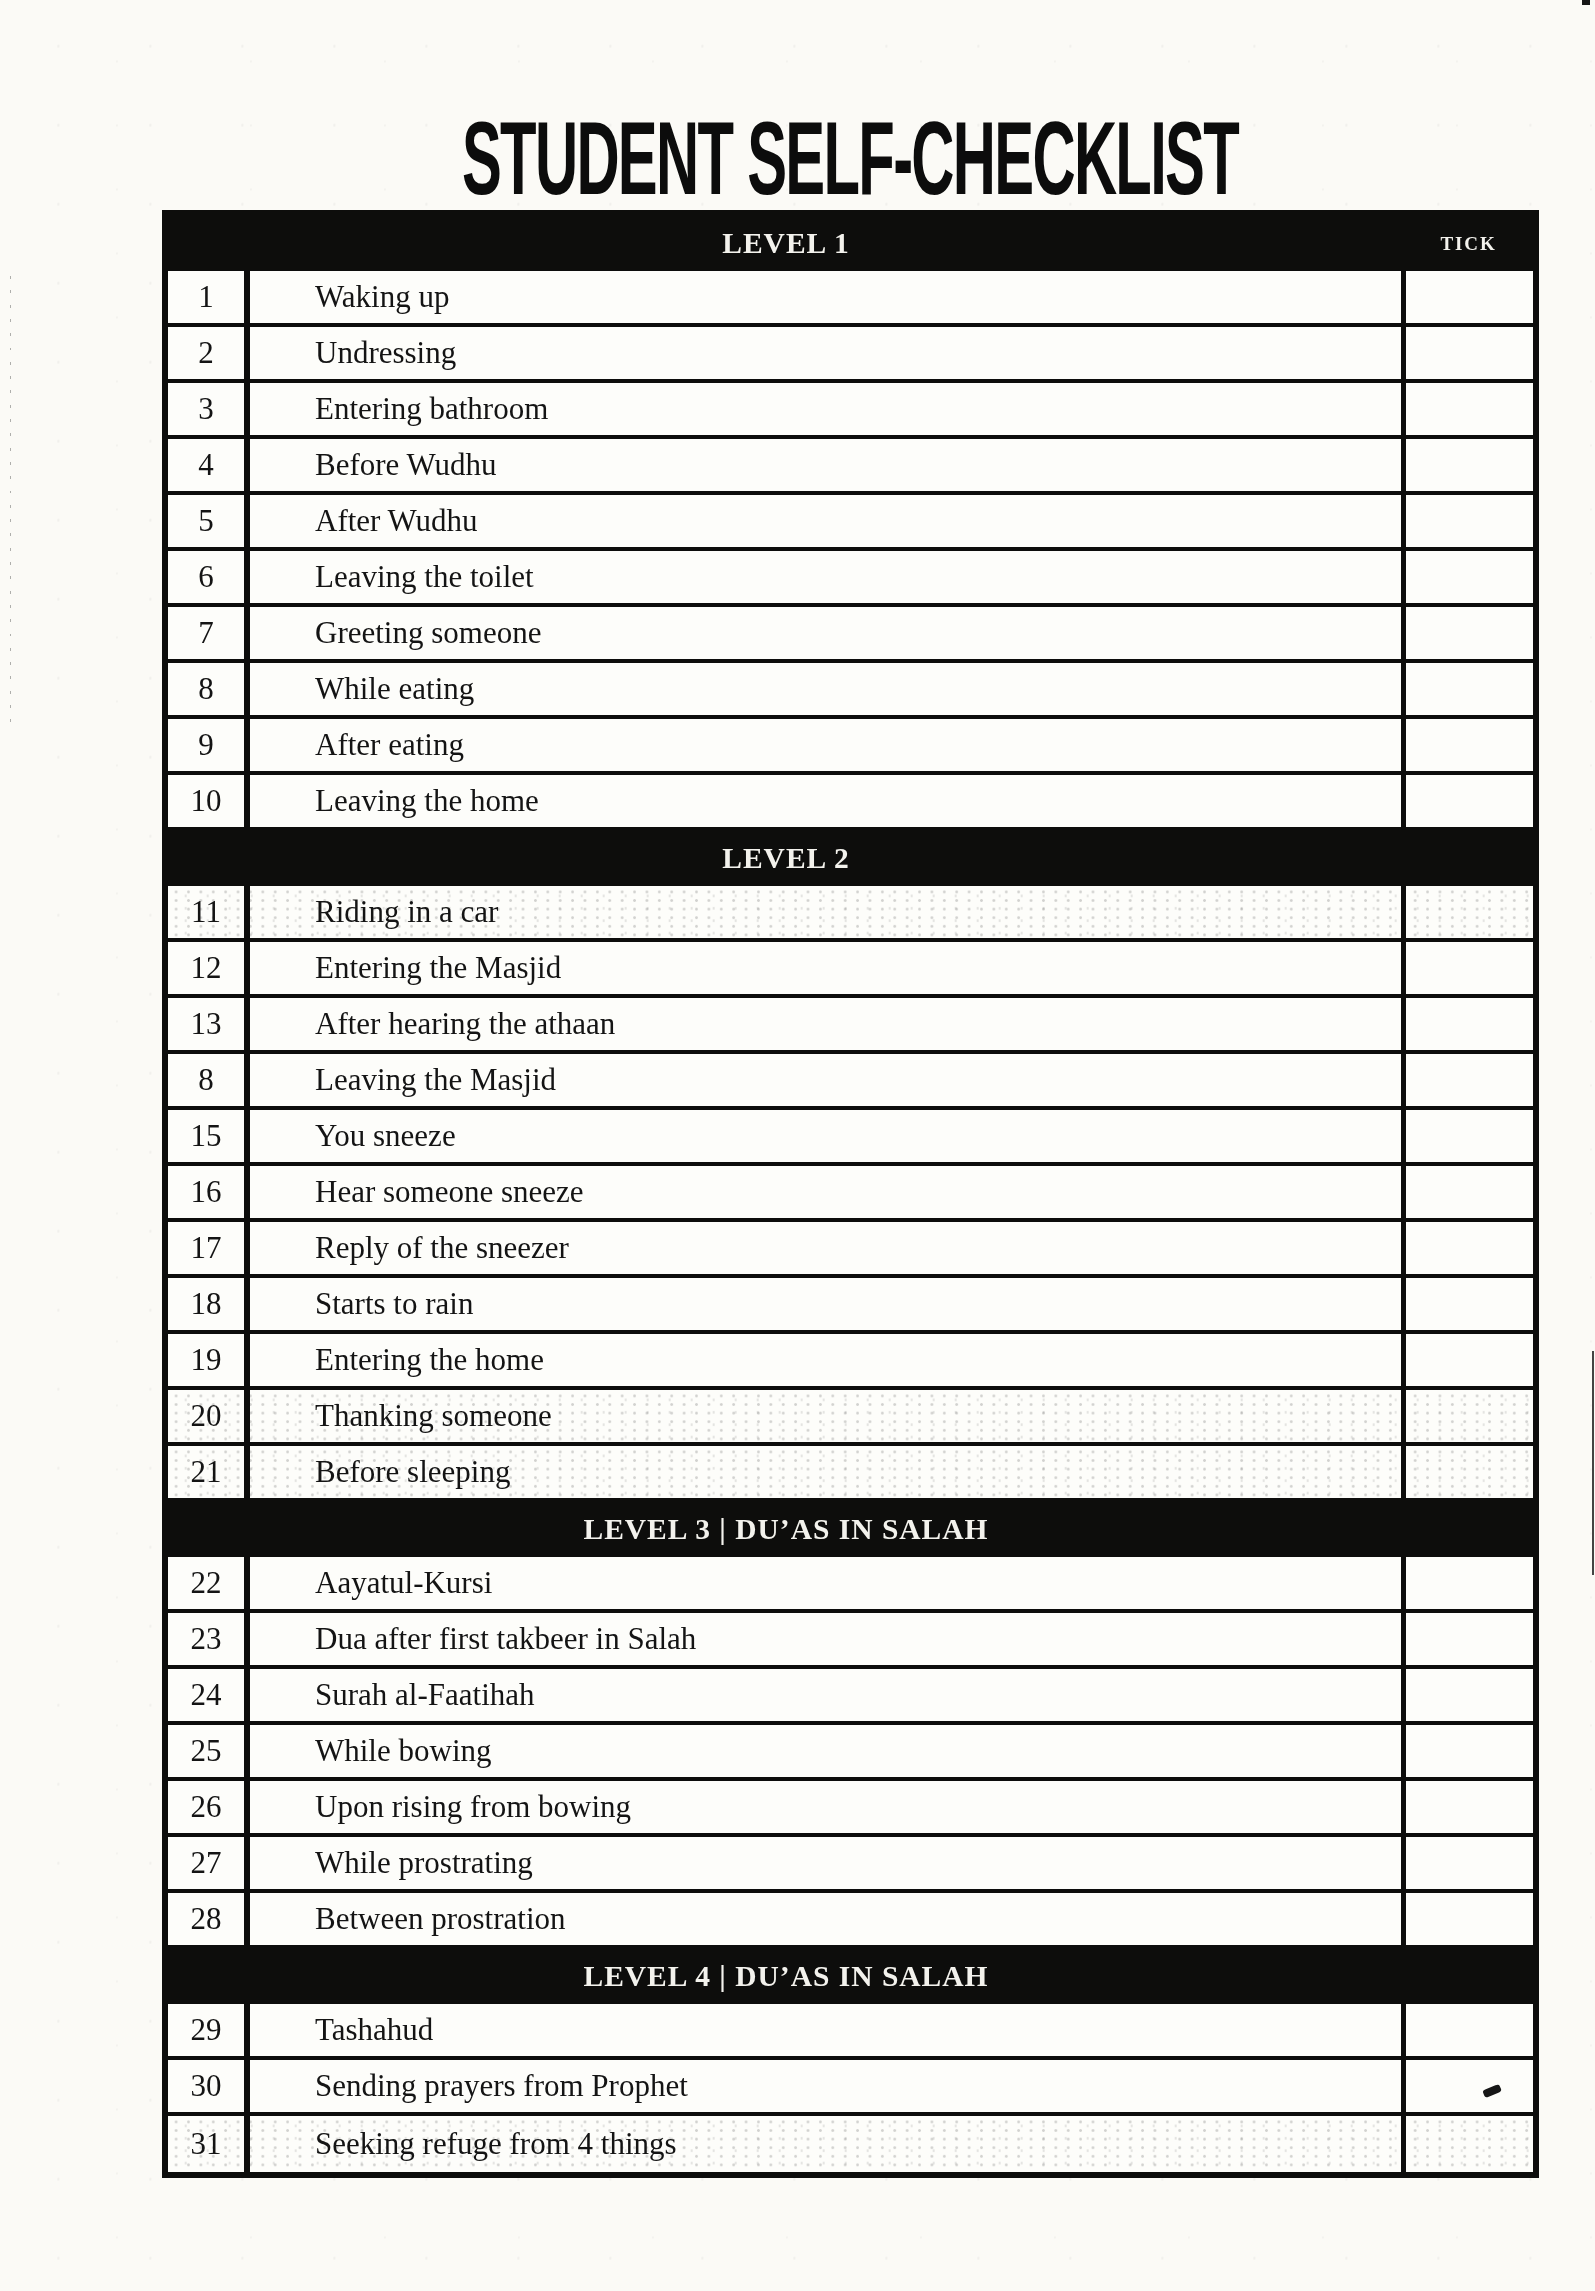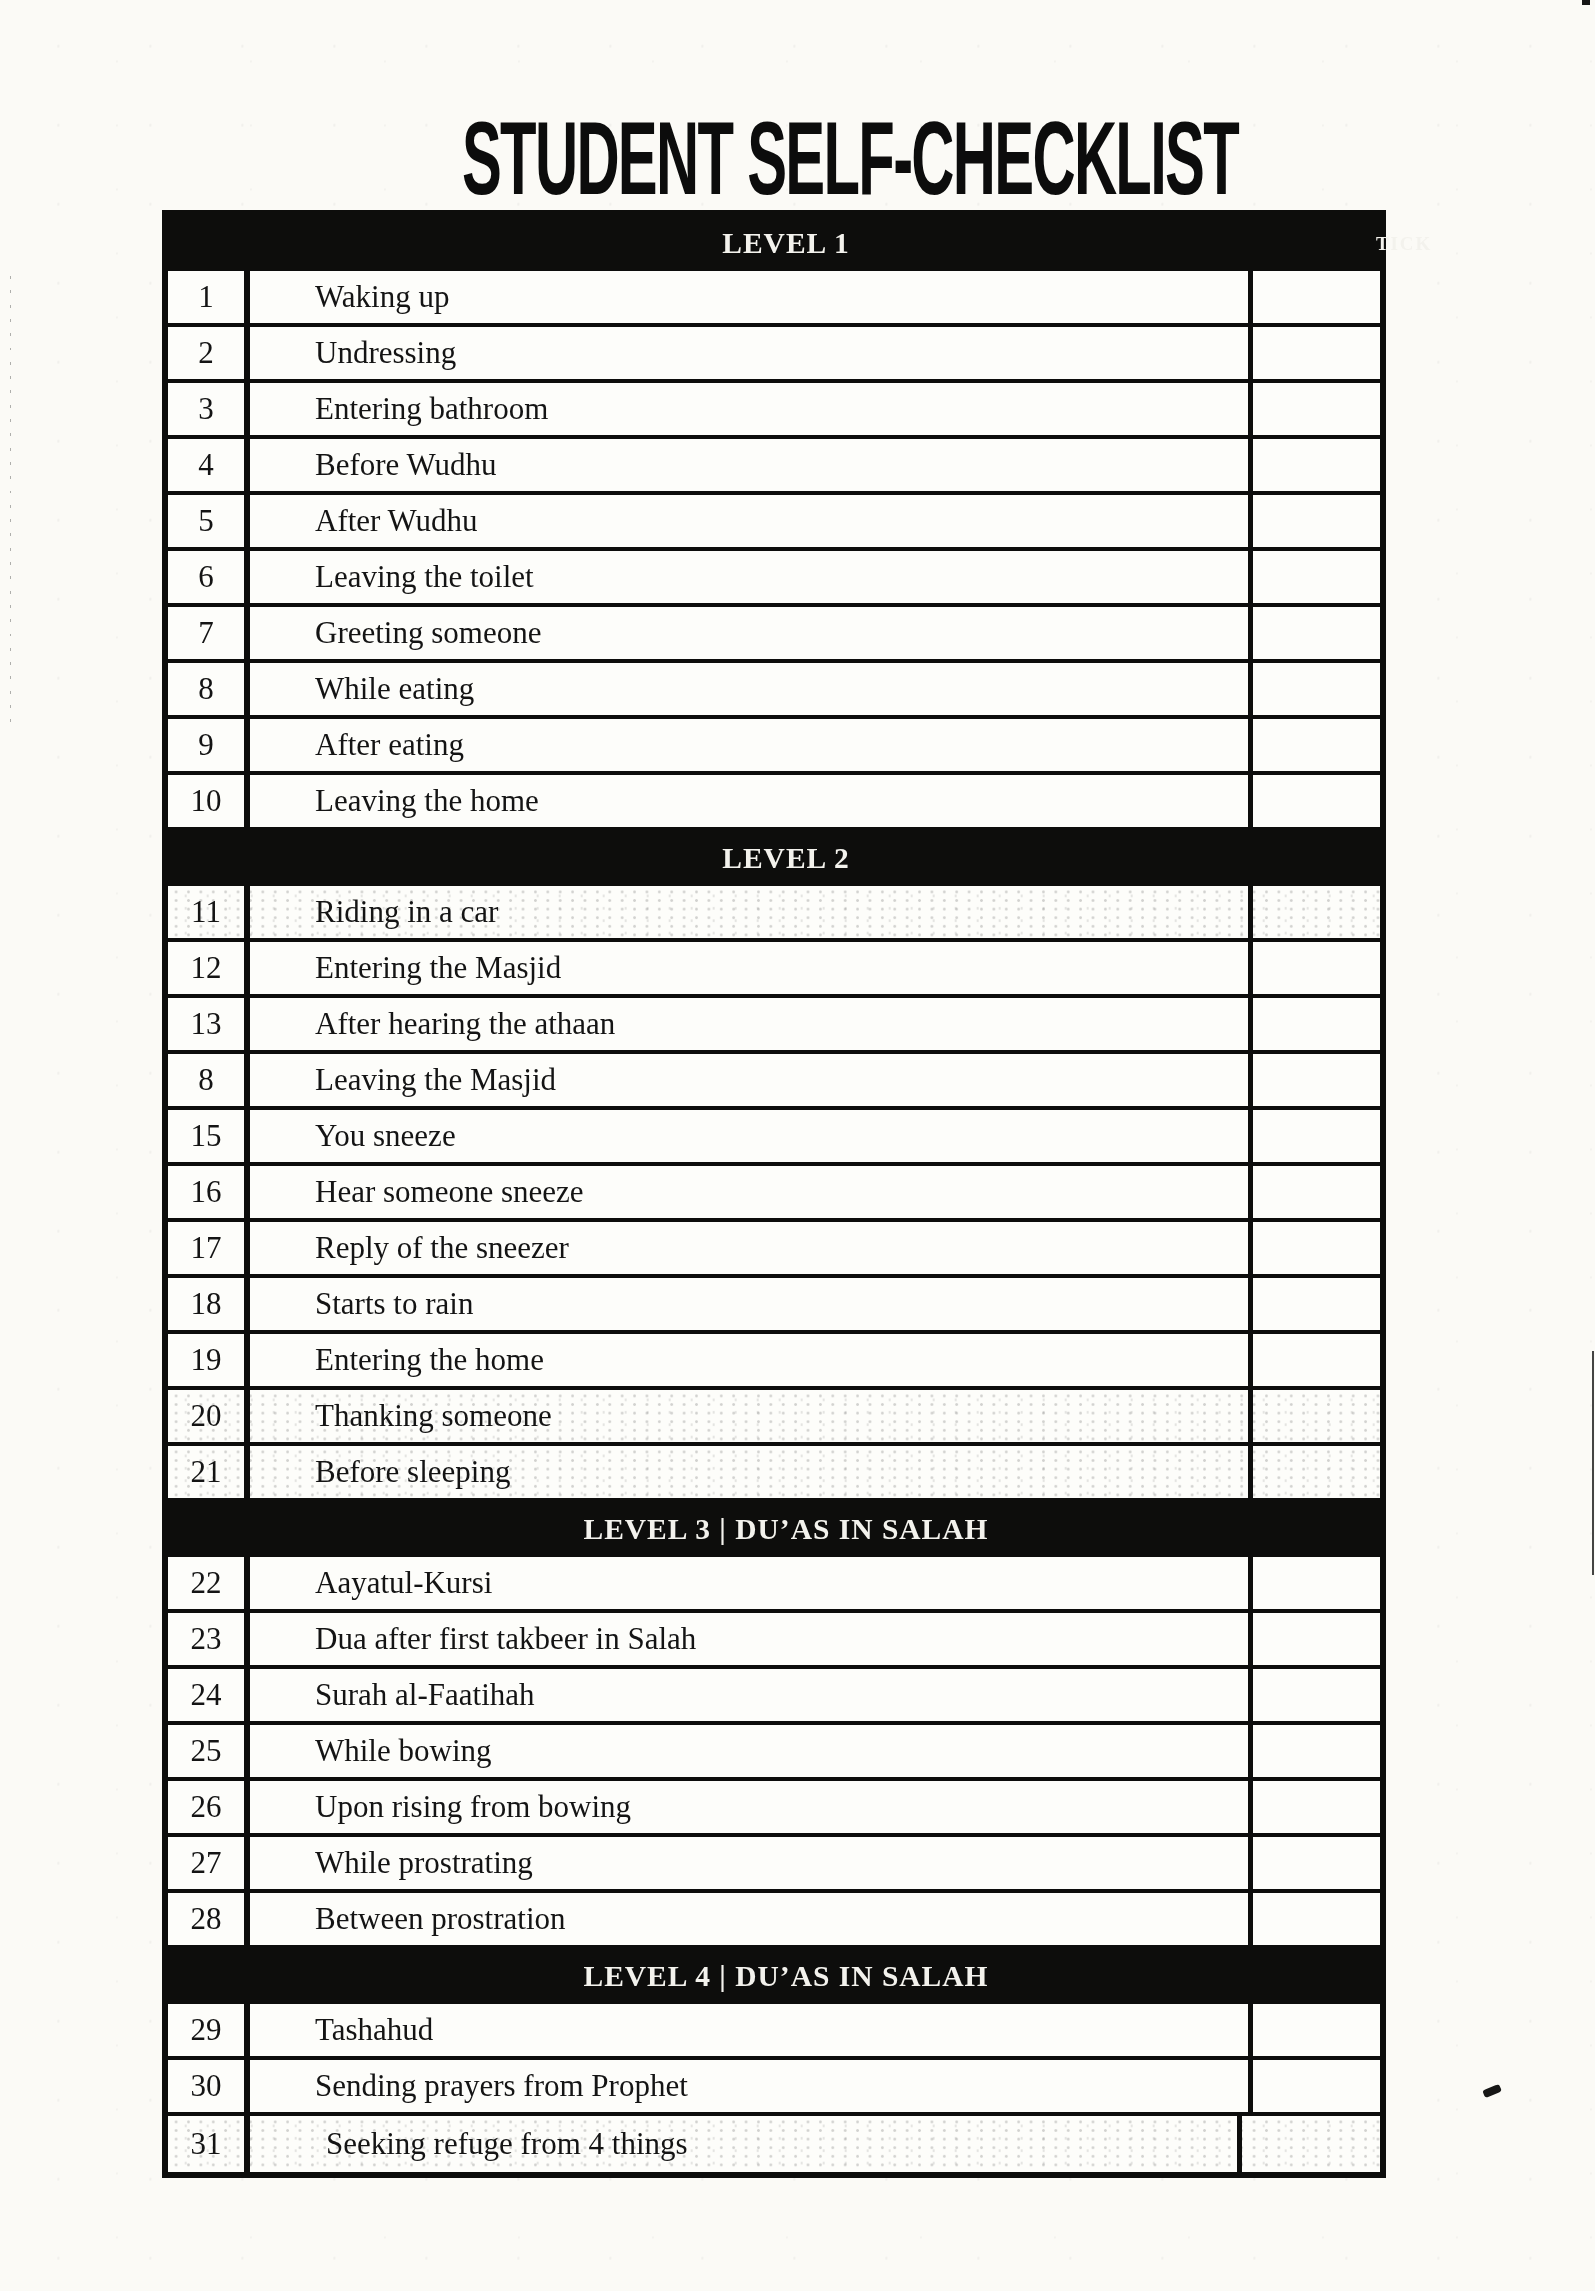--- a/index.html
+++ b/index.html
@@ -30,21 +30,21 @@
     font-size:103px;
     line-height:1;
     letter-spacing:-2.9px;
     color:#0c0c0c;
   }
 
   
   .table {
     position:absolute;
     left:162px; top:210px;
-    width:1224px;
+    width:1377px;
     box-sizing:border-box;
     border:6.7px solid #0d0d0c;
     background:#fdfdfa;
   }
   .bar {
     position:relative;
     height:55px;
     background:#0d0d0c;
     color:#f3f2ed;
   }
@@ -57,21 +57,21 @@
     position:absolute; left:1236px; right:0; top:0; height:55px;
     display:flex; align-items:center; justify-content:center;
     font-weight:bold; font-size:19px; letter-spacing:1.9px;
   }
   .row {
     display:flex;
     height:56px;
     box-sizing:border-box;
     border-bottom:4.8px solid #0d0d0c;
   }
-  .row:last-child { border-bottom:none;gap:11px; }
+  .row:last-child { border-bottom:none; }
   .cell { box-sizing:border-box; display:flex; align-items:center; }
   .cell.num {
     width:82px;
     border-right:6.7px solid #0d0d0c;
     justify-content:center;
     font-size:31px;
   }
   .cell.label {
     flex:1;
     border-right:5.7px solid #0d0d0c;

